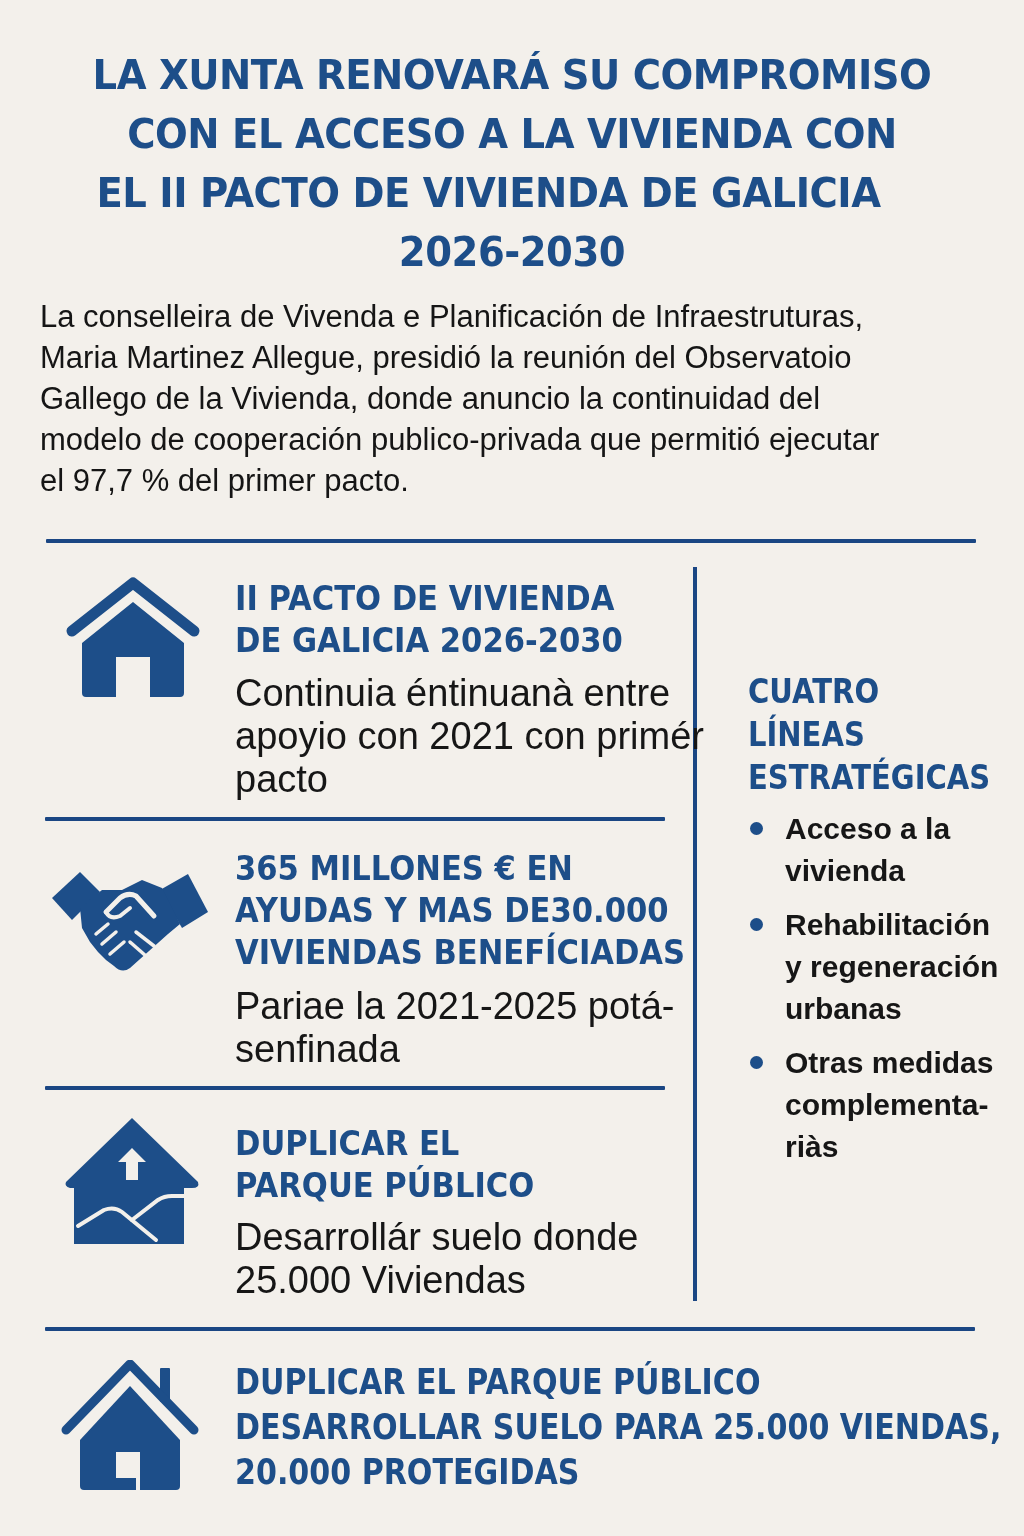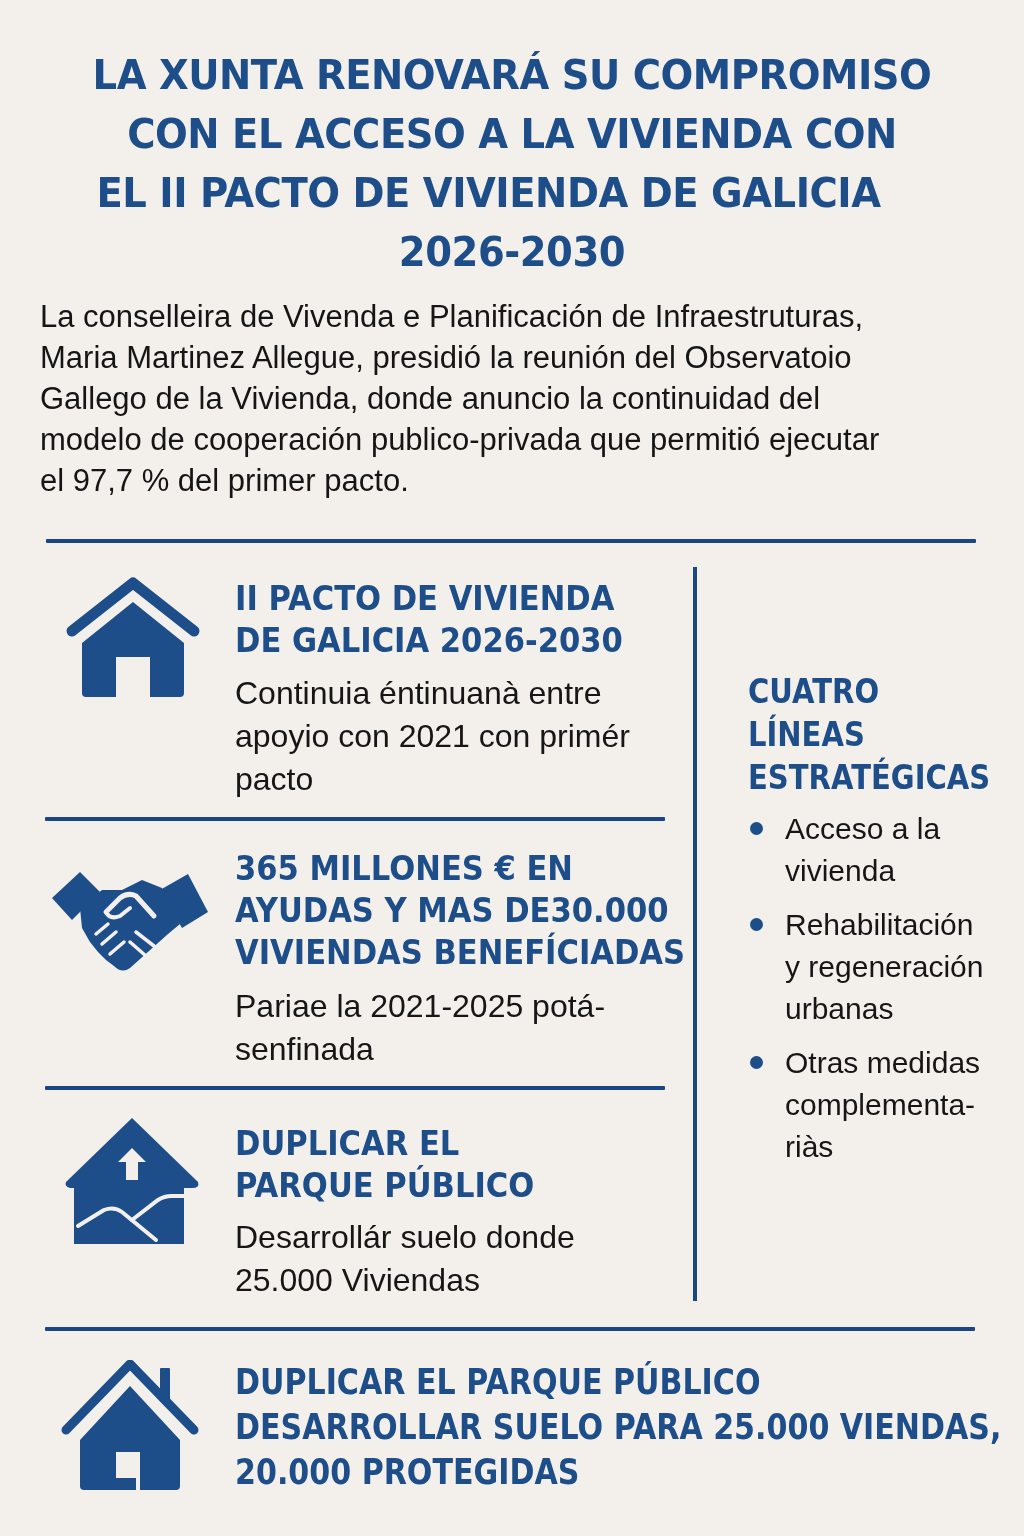--- a/index.html
+++ b/index.html
@@ -47,21 +47,21 @@
     font-family: "DejaVu Sans", sans-serif;
     font-weight: bold;
     font-size: 34px;
     line-height: 42px;
     white-space: nowrap;
     transform-origin: left top;
     transform: scaleX(0.9);
   }
   .sec-body {
     position: absolute; left: 235px;
-    font-size: 32px;
+    font-size: 38px;
     line-height: 43px;
     color: #161616;
     white-space: nowrap;
   }
   .right-title {
     position: absolute; left: 748px; top: 670px;
     color: #1d4e89;
     font-family: "DejaVu Sans", sans-serif;
     font-weight: bold;
     font-size: 33px;
@@ -75,20 +75,21 @@
     margin: 0; padding: 0; list-style: none;
   }
   .bullets li {
     position: relative;
     padding-left: 37px;
     font-size: 30px;
     line-height: 42px;
     margin-bottom: 12px;
     color: #161616;
     width: 240px;
+    font-weight: bold;
   }
   .bullets li .dot {
     position: absolute; left: 2px; top: 14px;
     width: 13px; height: 13px; border-radius: 50%;
     background: #1d4e89;
   }
   .bullets li .btext div { white-space: nowrap; }
   .bottom-title {
     position: absolute; left: 235px; top: 1360px;
     color: #1d4e89;

